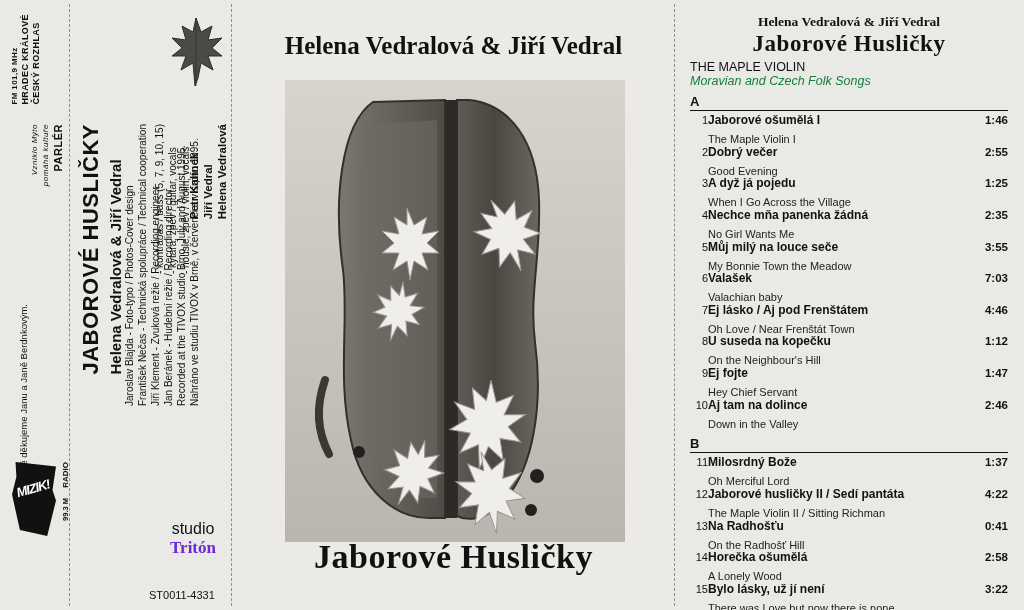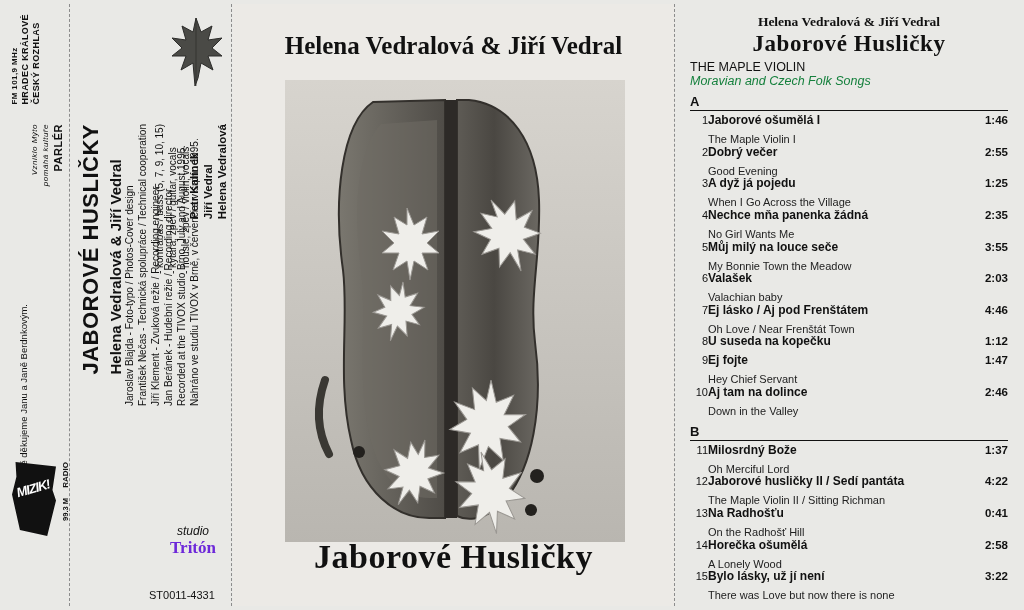--- a/index.html
+++ b/index.html
@@ -96,21 +96,21 @@
 
   
   #leaf-mark{
     position:absolute;left:96px;top:12px;width:56px;height:74px;
   }
 
   
   #studio-logo{
     position:absolute;left:84px;bottom:48px;text-align:center;width:74px;
   }
-  #studio-logo .s1{font-size:12px;color:#111;font-style:italic;}
+  #studio-logo .s1{font-size:16px;color:#111;}
   #studio-logo .s2{font-size:17px;color:#6d28d9;font-weight:bold;font-family:"Liberation Serif",serif;}
   #catalogue{
     position:absolute;left:76px;bottom:4px;width:92px;
     font-size:11px;color:#111;border:1px solid transparent;
   }
 
   
   #front{
     left:233px;top:4px;width:442px;height:602px;
     border-right:1px dashed #8c8c8c;
@@ -355,21 +355,21 @@
             <td></td>
             <td class="ttl">
               <span class="eng">My Bonnie Town the Meadow</span>
             </td>
             <td></td>
           </tr>
 
         <tr class="trk">
           <td class="num">6</td>
           <td class="ttl">Valašek</td>
-          <td class="dur">2:03</td>
+          <td class="dur">7:03</td>
         </tr>
         <tr>
             <td></td>
             <td class="ttl">
               <span class="eng">Valachian baby</span>
             </td>
             <td></td>
           </tr>
 
         <tr class="trk">
@@ -383,20 +383,27 @@
               <span class="eng">Oh Love / Near Frenštát Town</span>
             </td>
             <td></td>
           </tr>
 
         <tr class="trk">
           <td class="num">8</td>
           <td class="ttl">U suseda na kopečku</td>
           <td class="dur">1:12</td>
         </tr>
+        <tr>
+            <td></td>
+            <td class="ttl">
+              <span class="eng">On the Neighbour's Hill</span>
+            </td>
+            <td></td>
+          </tr>
 
         <tr class="trk">
           <td class="num">9</td>
           <td class="ttl">Ej fojte</td>
           <td class="dur">1:47</td>
         </tr>
         <tr>
             <td></td>
             <td class="ttl">
               <span class="eng">Hey Chief Servant</span>

